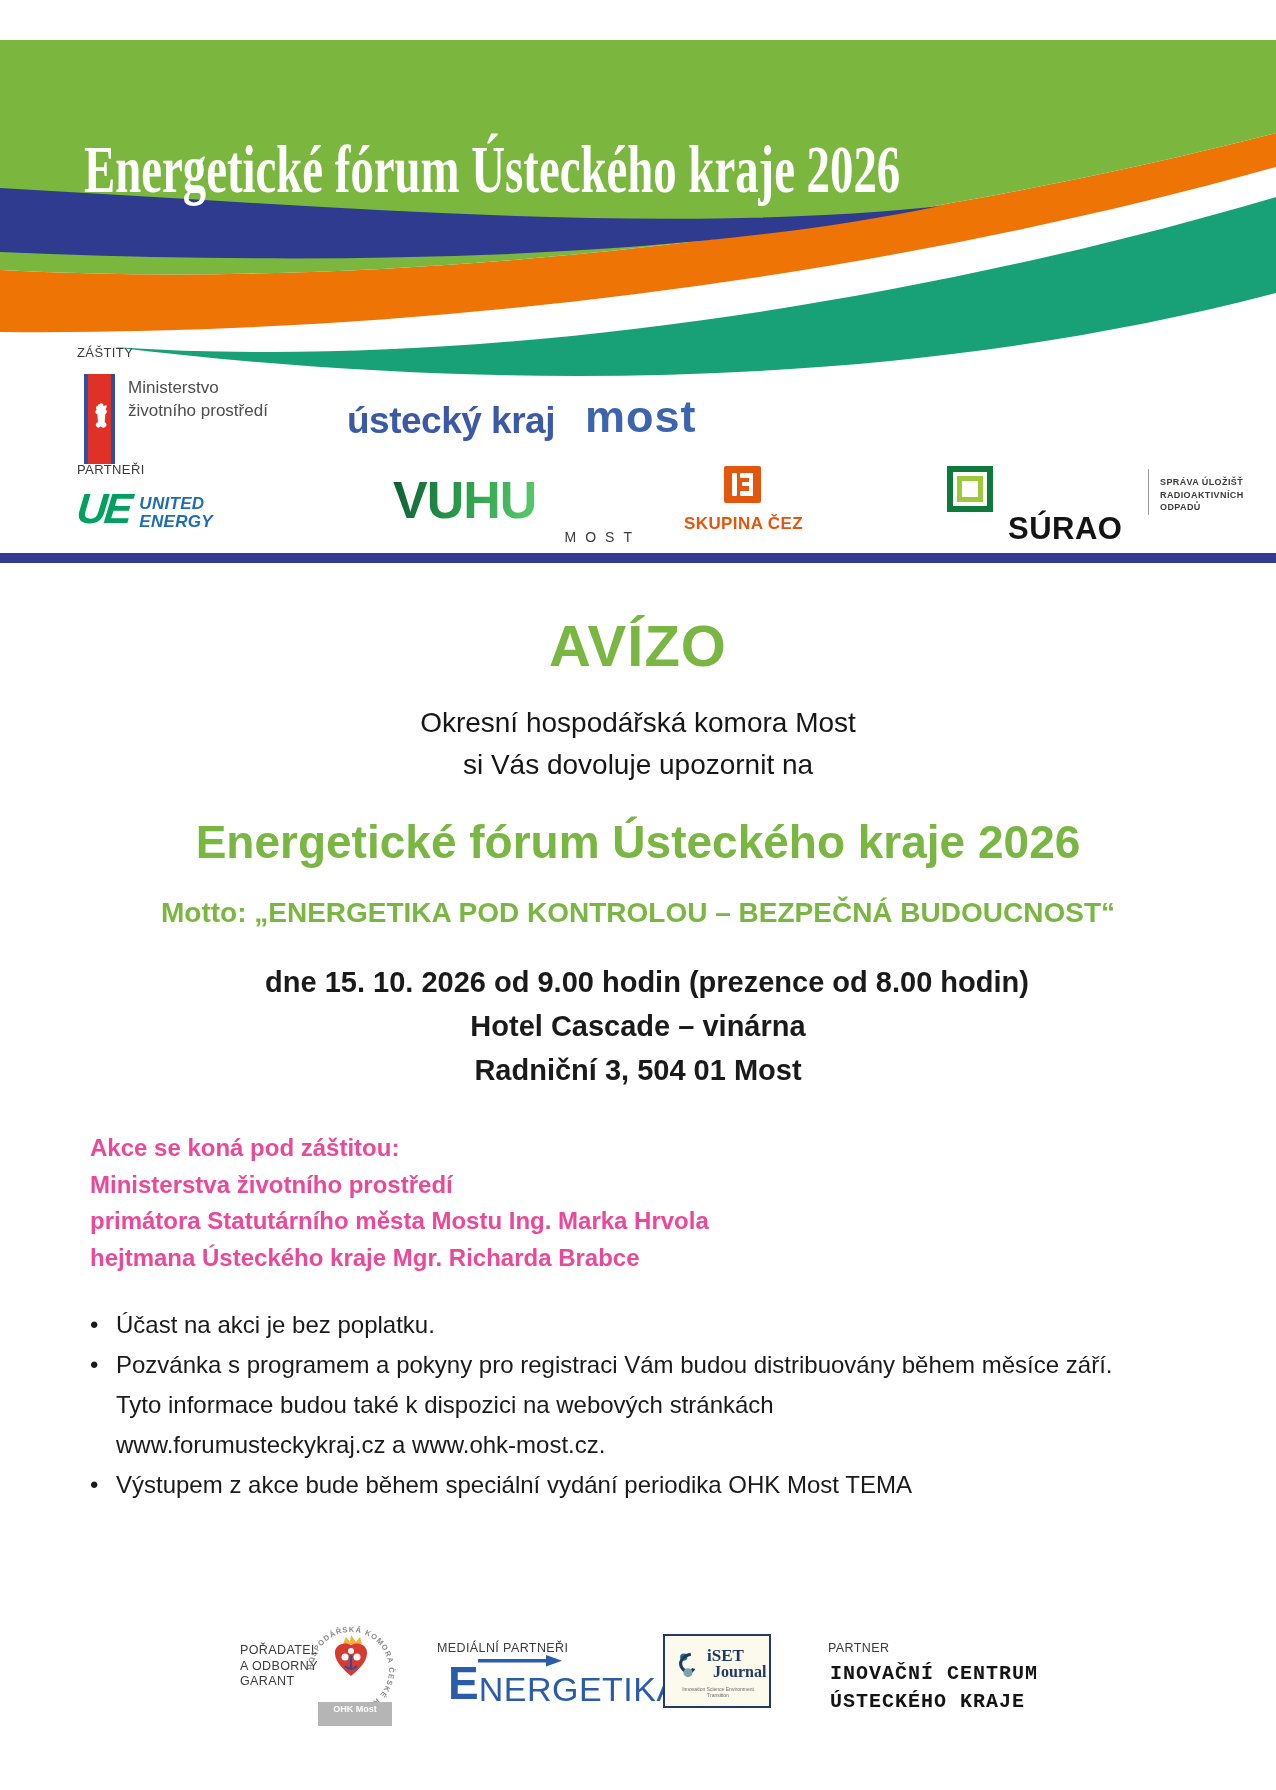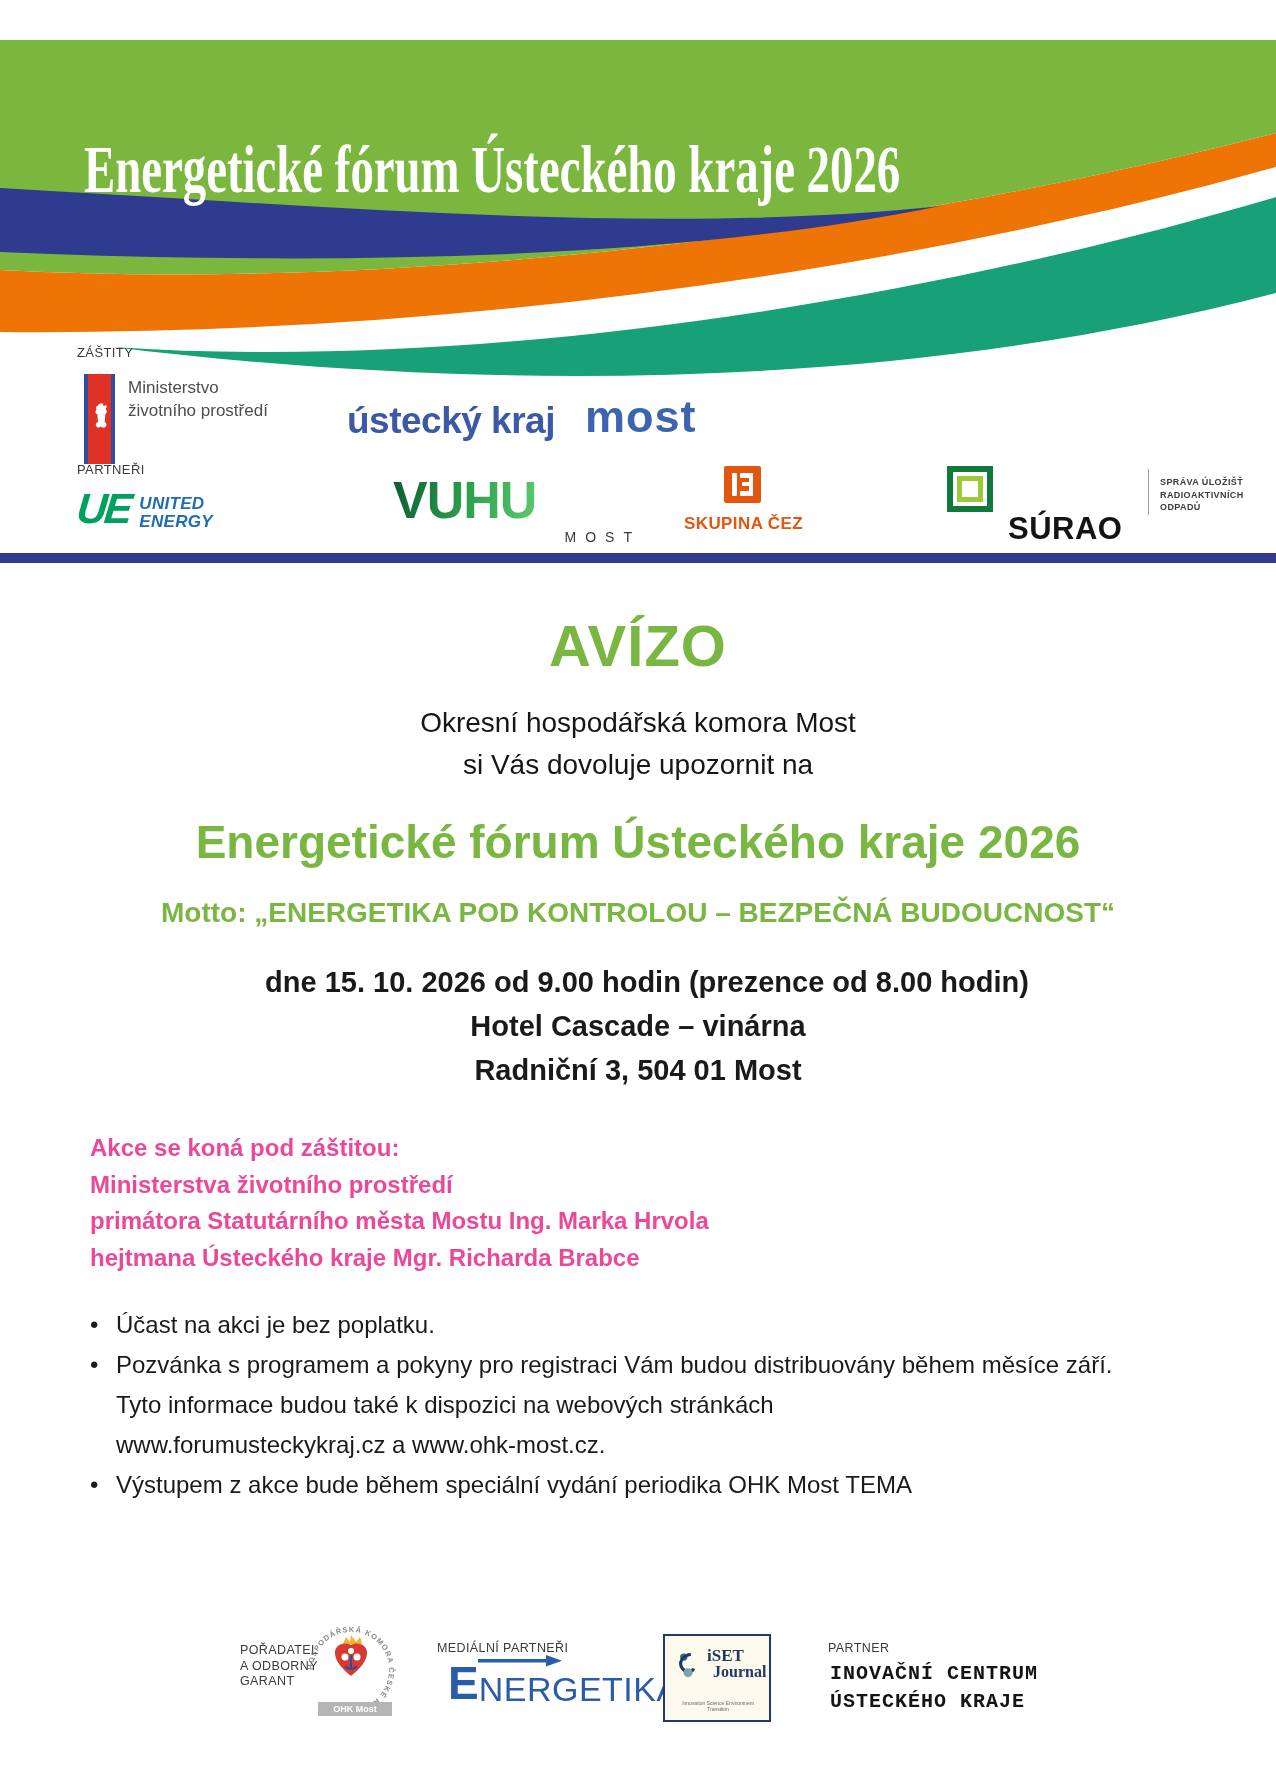--- a/index.html
+++ b/index.html
@@ -66,27 +66,27 @@
   .patronage{position:absolute;left:90px;top:1130px;font-size:24px;font-weight:700;
     line-height:36.5px;color:#ec4899;}
 
   .bullets{position:absolute;left:90px;top:1305px;font-size:24px;line-height:40px;color:#1a1a1a;}
   .bullet-item{position:relative;padding-left:26px;}
   .bullet-dot{position:absolute;left:0;top:0;}
 
   
   .f-label{font-size:12.5px;letter-spacing:.4px;color:#3b3b3a;}
   .organizer-label{position:absolute;left:240px;top:1643px;line-height:15.5px;}
-  .ohk-band{position:absolute;left:318px;top:1702px;width:74px;height:14px;background:#b5b5b5;
+  .ohk-band{position:absolute;left:318px;top:1702px;width:74px;height:24px;background:#b5b5b5;
     color:#fff;font-size:9px;font-weight:700;text-align:center;line-height:14px;}
   .energetika{position:absolute;left:448px;top:1660px;color:#2a5caa;white-space:nowrap;}
   .energetika .bigE{font-size:46px;font-weight:600;line-height:1;vertical-align:bottom;}
   .energetika .rest{font-size:34px;font-weight:500;line-height:1;vertical-align:bottom;letter-spacing:.5px;}
   .energetika svg{position:absolute;left:30px;top:-5px;}
-  .iset-box{position:absolute;left:663px;top:1634px;width:108px;height:88px;background:#fcfaed;
+  .iset-box{position:absolute;left:663px;top:1634px;width:108px;height:74px;background:#fcfaed;
     border:2px solid #24386b;box-sizing:border-box;font-family:"Liberation Serif",serif;}
   .iset-text{position:absolute;left:42px;top:12px;color:#1f3864;font-weight:700;line-height:16px;}
   .iset-text .l1{font-size:17px;}
   .iset-text .l2{font-size:16px;margin-left:6px;}
   .iset-caption{position:absolute;left:6px;bottom:8px;width:94px;font-size:5px;color:#6a6a6a;
     font-family:"Liberation Sans",sans-serif;text-align:center;}
   .icuk{position:absolute;left:830px;top:1660px;font-family:"Liberation Mono","DejaVu Sans Mono",monospace;
     font-size:20px;font-weight:700;letter-spacing:1px;line-height:28px;color:#141414;}
 </style>
 </head>

